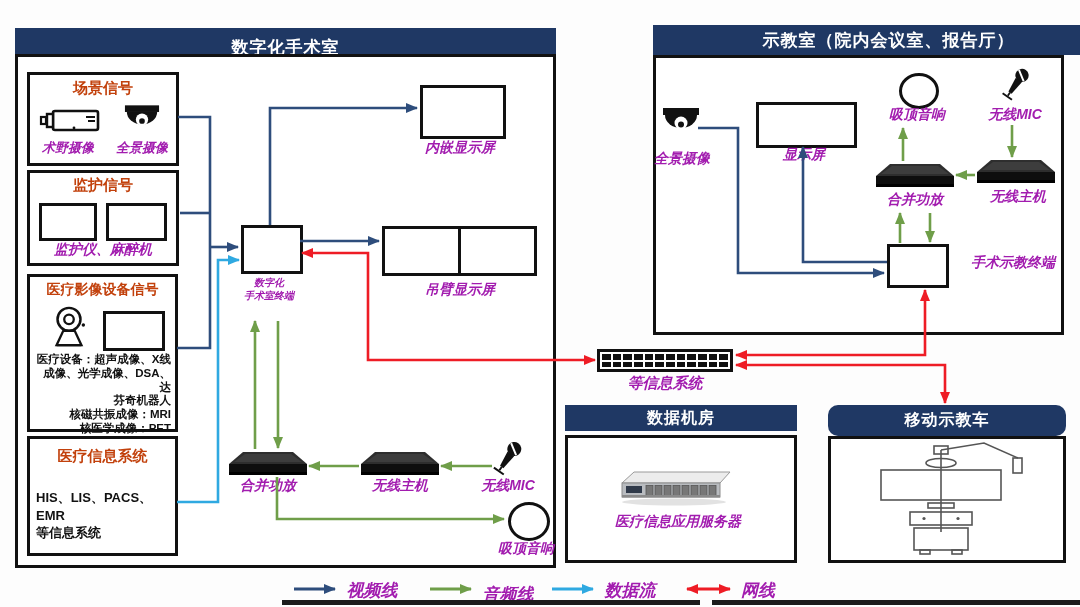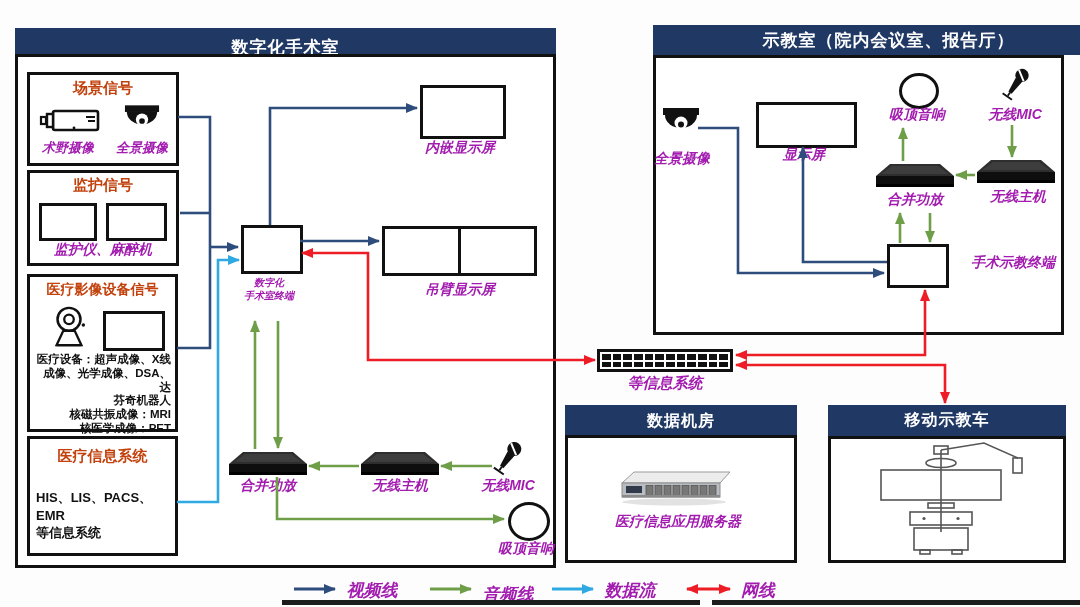--- a/index.html
+++ b/index.html
@@ -192,42 +192,42 @@
       <i></i>
       <i></i>
       <i></i>
       <i></i>
       <i></i>
       <i></i>
       <i></i>
   </div>
   <div class="lbl" style="left:608px;top:374px;width:114px;font-size:15px;">等信息系统</div>
 
-  <div class="abs bar" style="left:565px;top:405px;width:232px;height:32px;font-size:16px;">
+  <div class="abs bar" style="left:565px;top:405px;width:232px;height:26px;font-size:16px;">
     <span>数据机房</span>
   </div>
   <div class="abs body" style="left:565px;top:435px;width:226px;height:122px;"></div>
   <svg class="abs" style="left:618px;top:466px;" width="120" height="42" viewBox="0 0 120 42">
     <ellipse cx="56" cy="36" rx="52" ry="3.5" fill="#e2e2e2"></ellipse>
     <polygon points="16,6 112,6 102,17 4,17" fill="#ececec" stroke="#9a9a9a" stroke-width="1"></polygon>
     <rect x="4" y="17" width="98" height="14" fill="#b9bcc0" stroke="#8c8c8c" stroke-width="1"></rect>
     <rect x="8" y="20" width="16" height="7" fill="#303a4a"></rect>
     <rect x="28" y="19.5" width="7" height="10" fill="#777" stroke="#555" stroke-width="0.8"></rect>
     <rect x="37" y="19.5" width="7" height="10" fill="#777" stroke="#555" stroke-width="0.8"></rect>
     <rect x="46" y="19.5" width="7" height="10" fill="#777" stroke="#555" stroke-width="0.8"></rect>
     <rect x="55" y="19.5" width="7" height="10" fill="#777" stroke="#555" stroke-width="0.8"></rect>
     <rect x="64" y="19.5" width="7" height="10" fill="#777" stroke="#555" stroke-width="0.8"></rect>
     <rect x="73" y="19.5" width="7" height="10" fill="#777" stroke="#555" stroke-width="0.8"></rect>
     <rect x="82" y="19.5" width="7" height="10" fill="#777" stroke="#555" stroke-width="0.8"></rect>
     <rect x="91" y="19.5" width="7" height="10" fill="#777" stroke="#555" stroke-width="0.8"></rect>
     <rect x="4" y="29" width="98" height="2.5" fill="#8a8a8a"></rect>
   </svg>
   <div class="lbl" style="left:573px;top:513px;width:210px;font-size:14px;">医疗信息应用服务器</div>
 
-  <div class="abs bar" style="left:828px;top:405px;width:238px;height:31px;font-size:16px;">
+  <div class="abs bar" style="left:828px;top:405px;width:238px;height:31px;font-size:16px;border-radius:10px;">
     <span>移动示教车</span>
   </div>
   <div class="abs body" style="left:828px;top:436px;width:232px;height:121px;"></div>
   <svg class="abs" style="left:836px;top:440px;" width="218" height="115" viewBox="0 0 218 115">
     <g fill="none" stroke="#555" stroke-width="1.6">
       <polyline points="105,10 148,3 182,18"></polyline>
       <rect x="177" y="18" width="9" height="15"></rect>
       <rect x="98" y="6" width="14" height="8"></rect>
       <ellipse cx="105" cy="23" rx="15" ry="4.5"></ellipse>
       <line x1="105" y1="10" x2="105" y2="92"></line>

